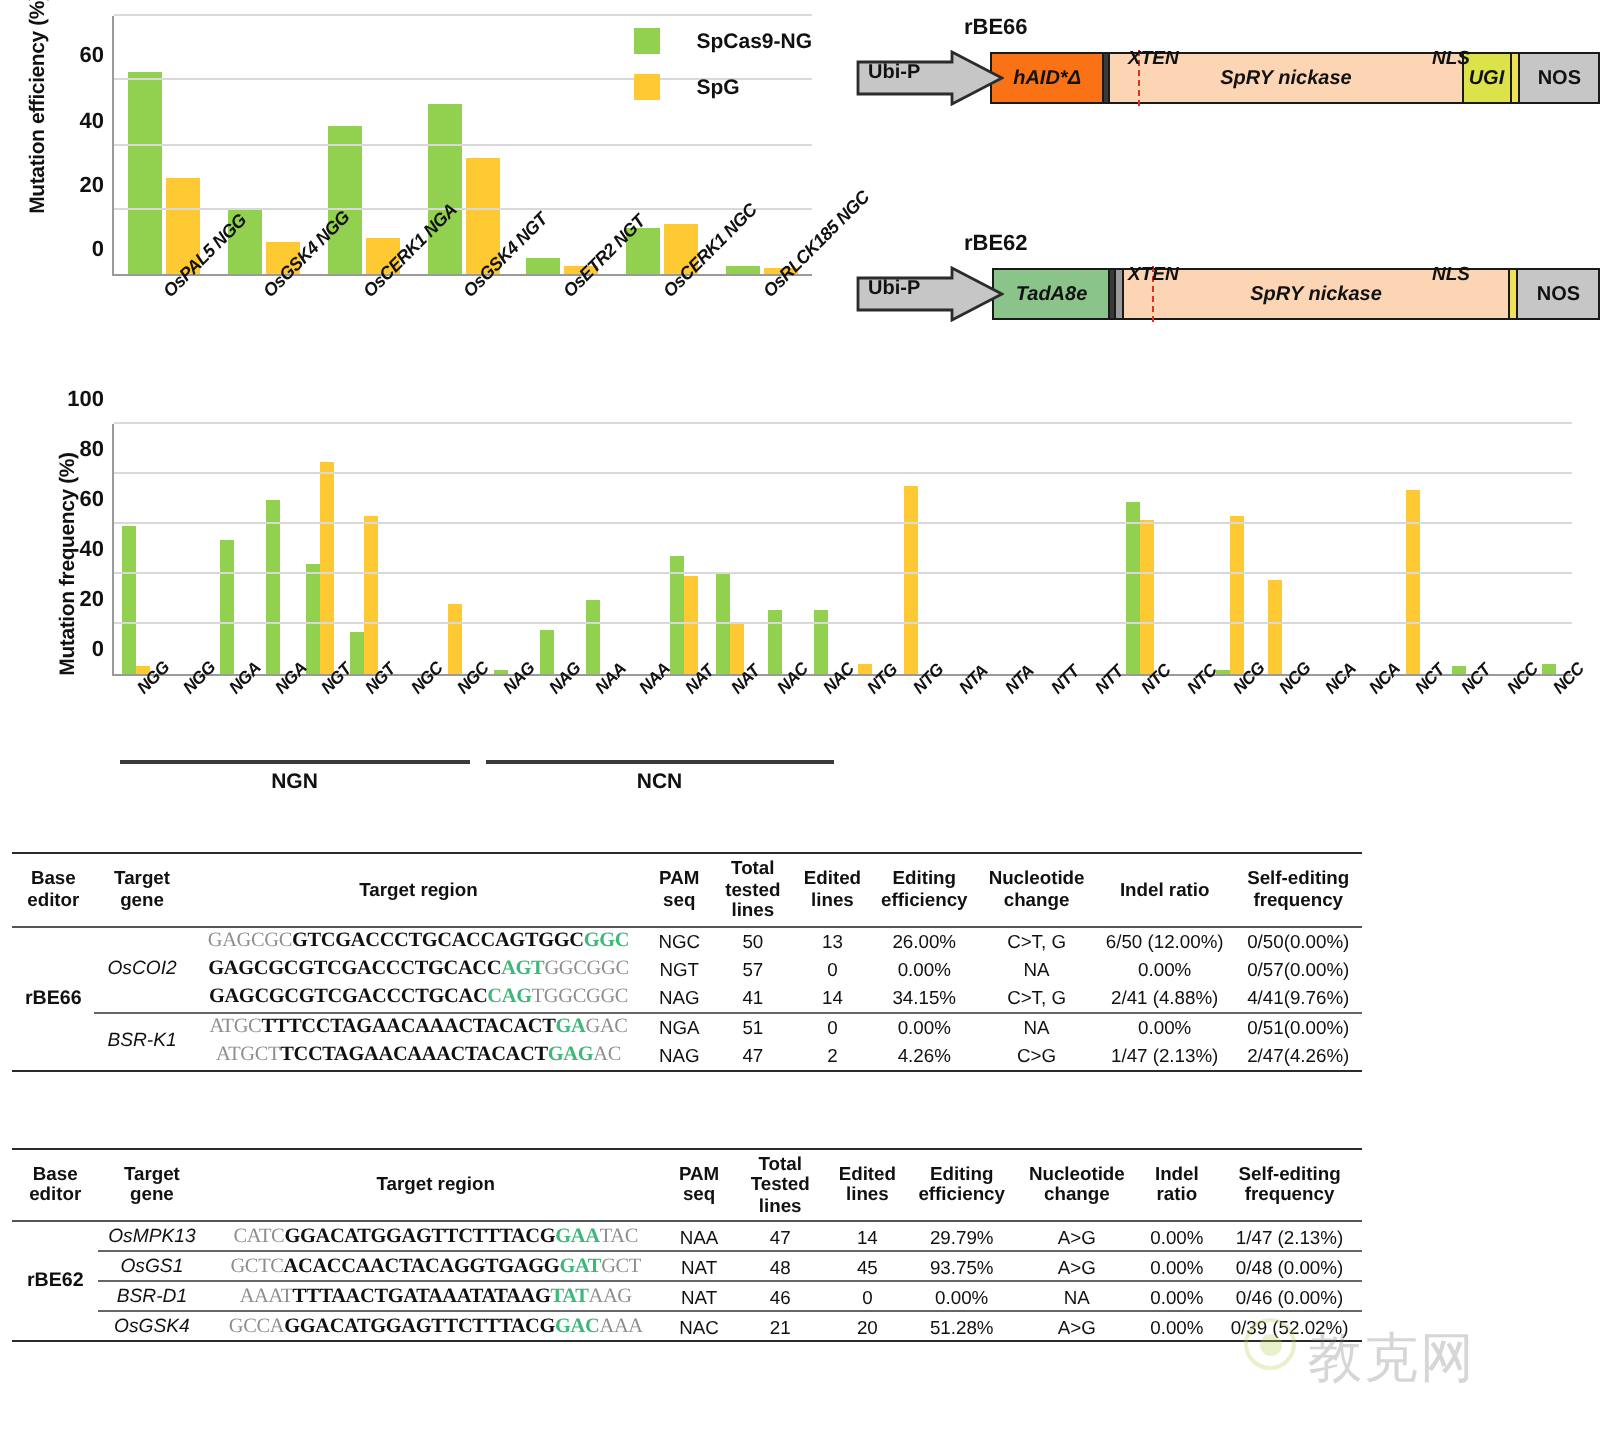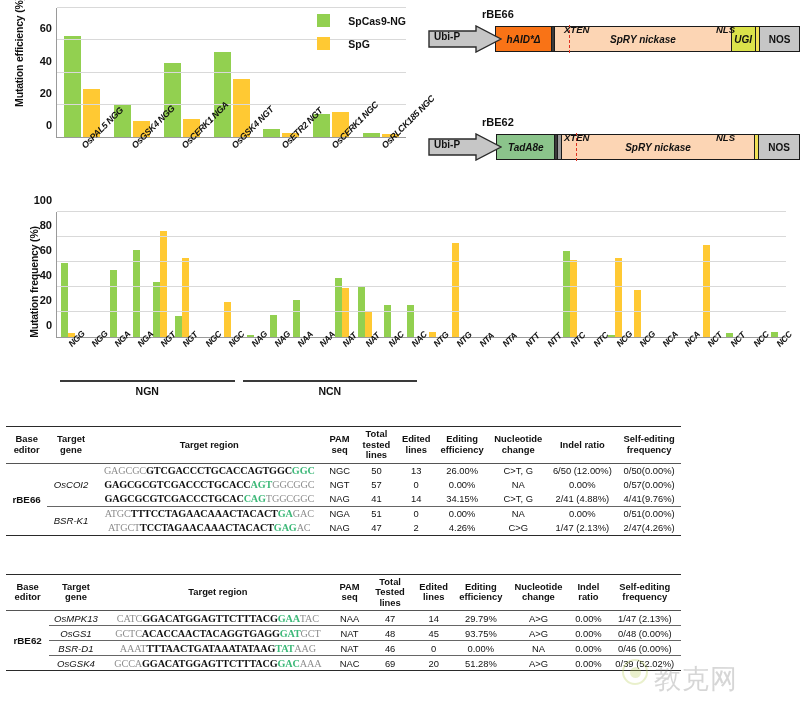--- a/index.html
+++ b/index.html
@@ -602,21 +602,21 @@
           <td>0</td>
           <td>0.00%</td>
           <td>NA</td>
           <td>0.00%</td>
           <td>0/46 (0.00%)</td>
         </tr>
         <tr class="rule-bot">
           <td class="gene">OsGSK4</td>
           <td class="seq">GCCA<b>GGACATGGAGTTCTTTACG</b><span class="grn">GAC</span>AAA</td>
           <td>NAC</td>
-          <td>69</td>
+          <td>21</td>
           <td>20</td>
           <td>51.28%</td>
           <td>A&gt;G</td>
           <td>0.00%</td>
           <td>0/39 (52.02%)</td>
         </tr>
       </tbody>
   </table>
 </div>
 

